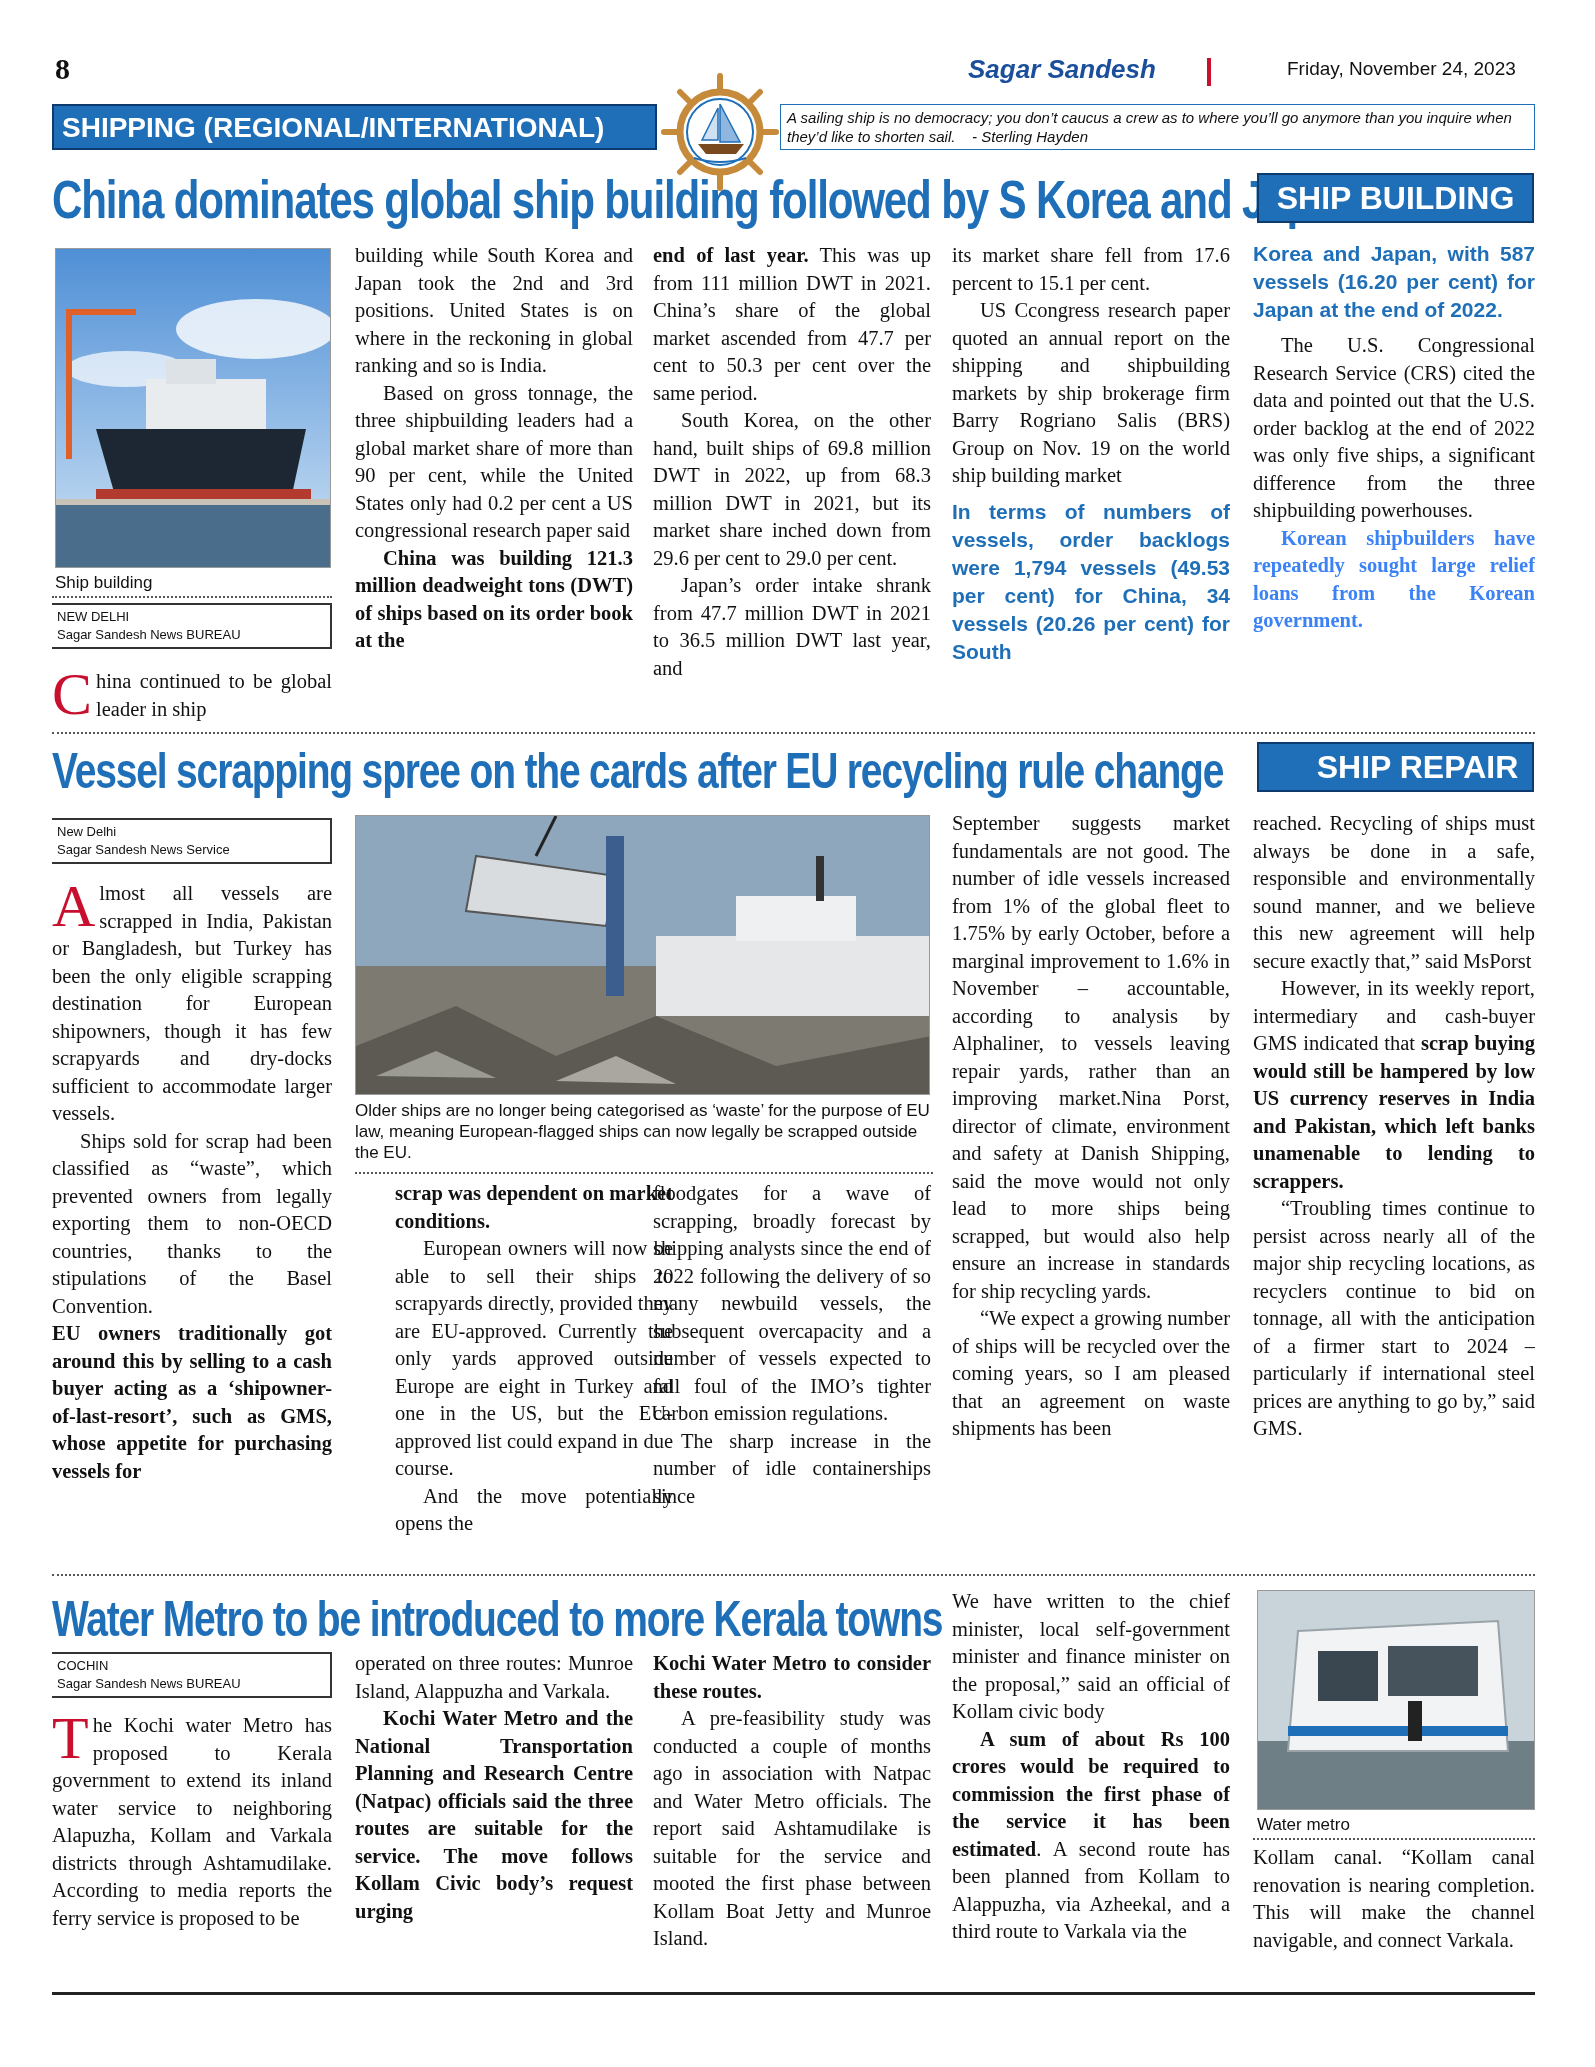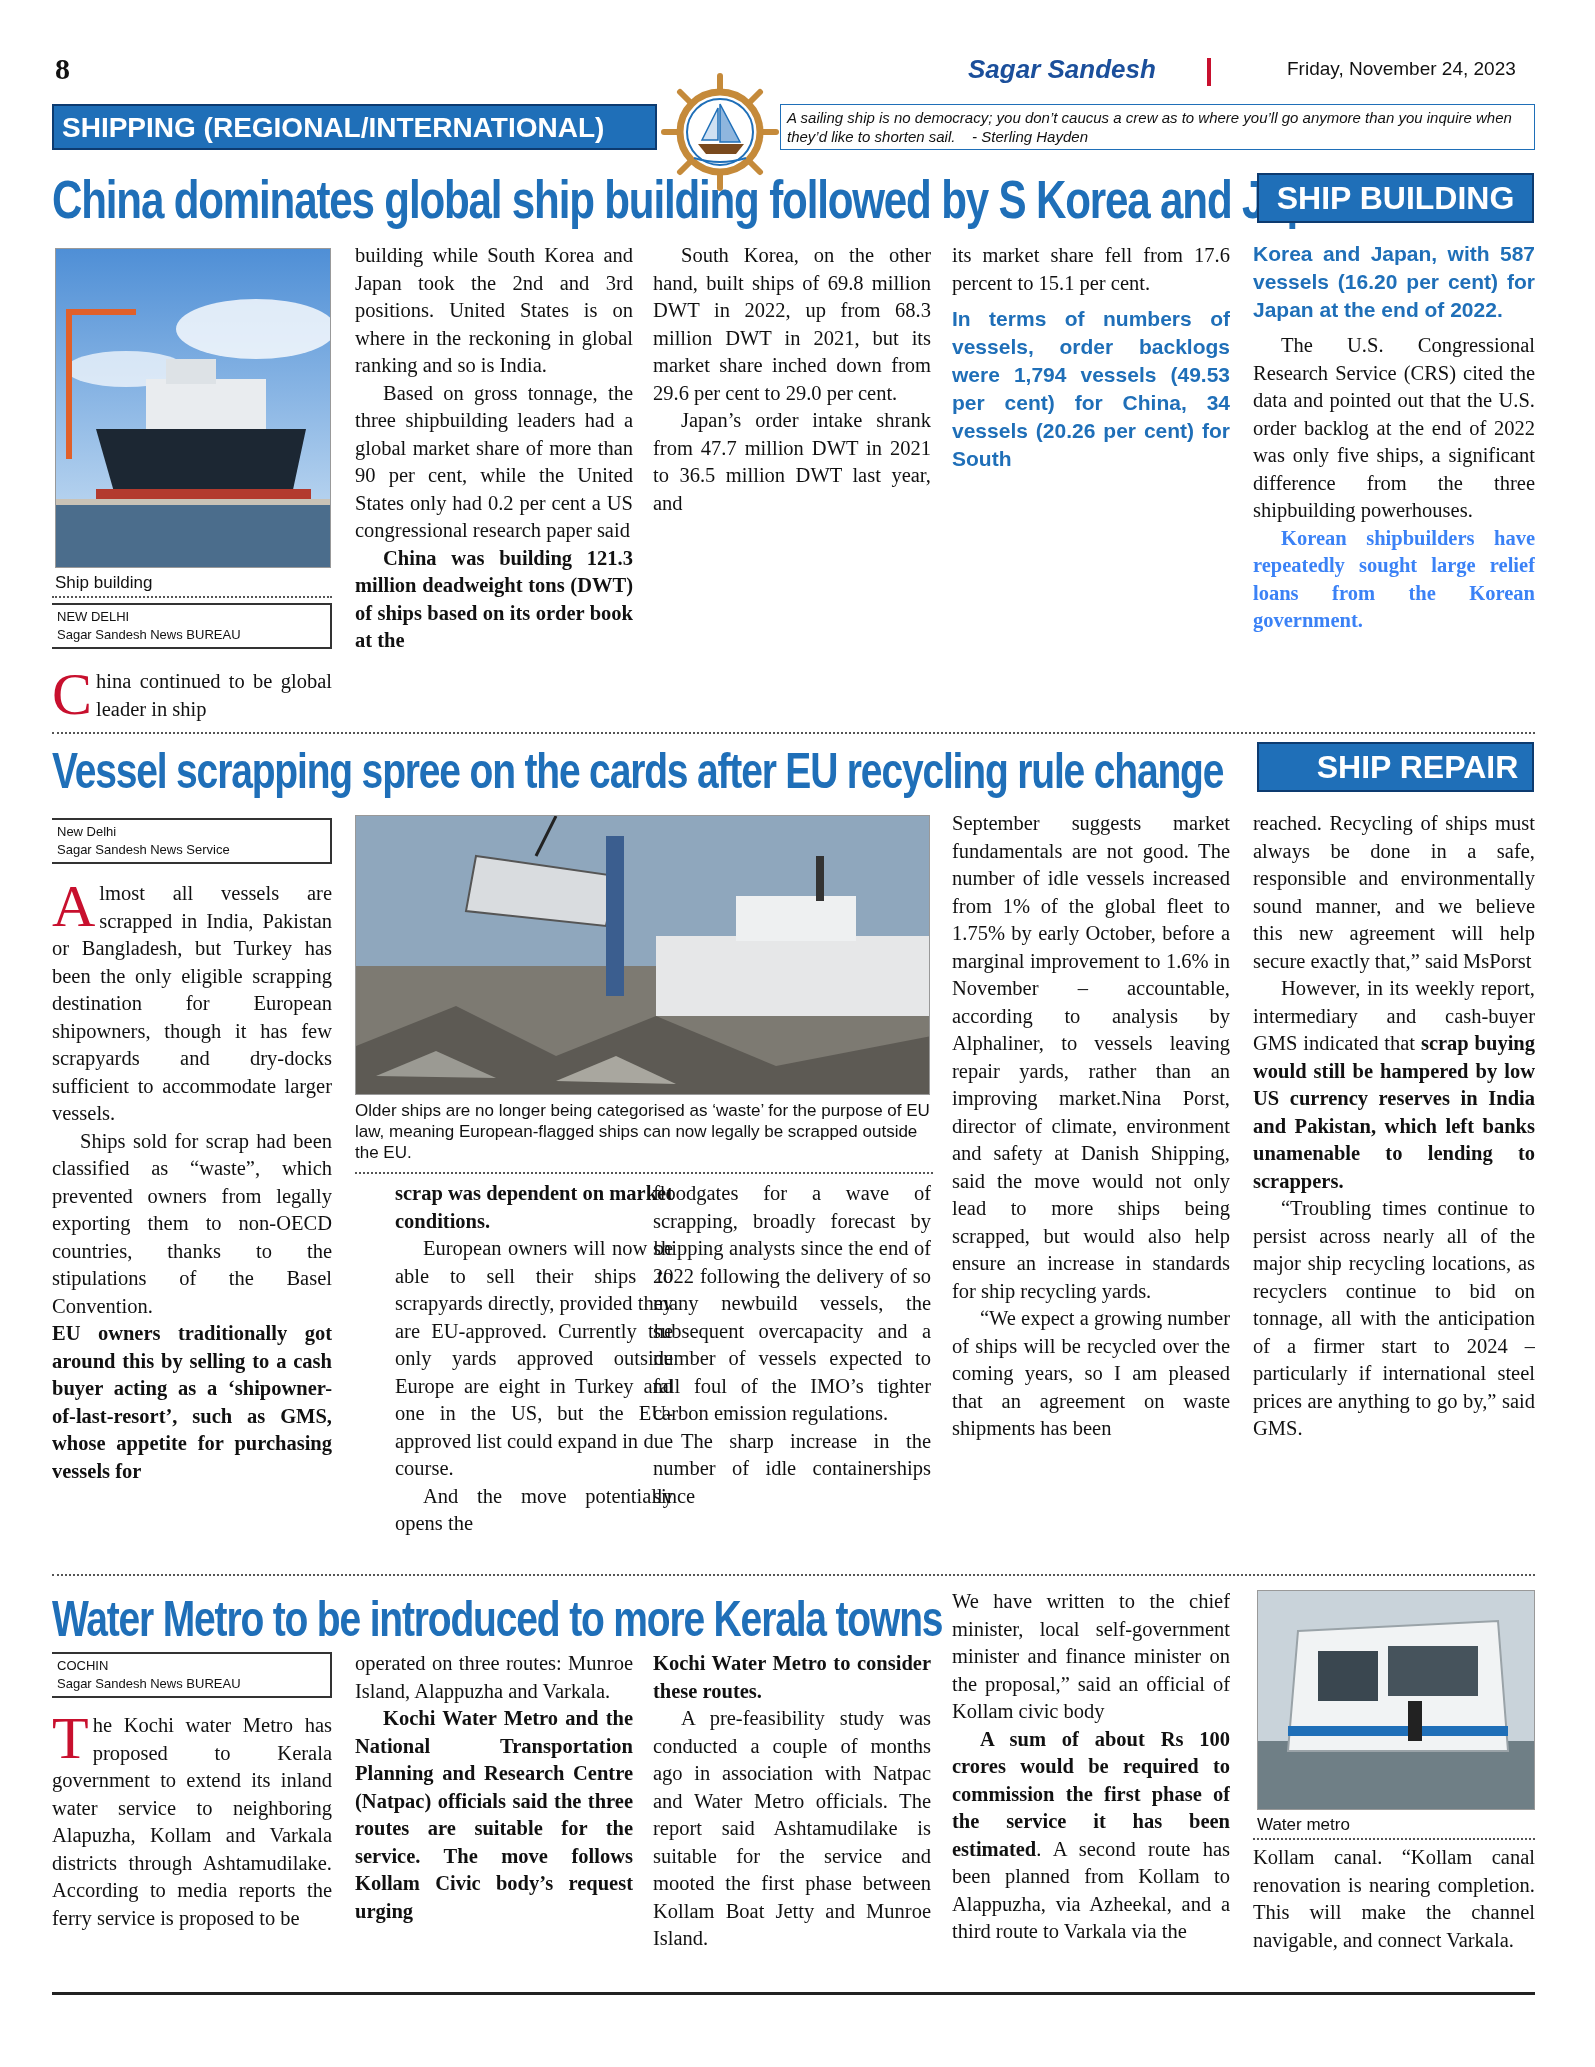--- a/index.html
+++ b/index.html
@@ -93,25 +93,27 @@
 <div class="abs col" style="left:52px;top:668px;width:280px;height:60px;">
   <span class="dropcap">C</span><span>hina continued to be global leader in ship</span>
 </div>
 
 <div class="abs col" style="left:355px;top:242px;width:278px;height:486px;">
   <p class="noind">building while South Korea and Japan took the 2nd and 3rd positions. United States is on where in the reckoning in global ranking and so is India.</p>
   <p>Based on gross tonnage, the three shipbuilding leaders had a global market share of more than 90 per cent, while the United States only had 0.2 per cent a US congressional research paper said</p>
   <p><b>China was building 121.3 million deadweight tons (DWT) of ships based on its order book at the</b></p>
 </div>
 <div class="abs col" style="left:653px;top:242px;width:278px;height:486px;">
+  <p class="noind"><b>end of last year.</b><span> This was up from 111 million DWT in 2021. China’s share of the global market ascended from 47.7 per cent to 50.3 per cent over the same period.</span></p>
   <p>South Korea, on the other hand, built ships of 69.8 million DWT in 2022, up from 68.3 million DWT in 2021, but its market share inched down from 29.6 per cent to 29.0 per cent.</p>
   <p>Japan’s order intake shrank from 47.7 million DWT in 2021 to 36.5 million DWT last year, and</p>
 </div>
 <div class="abs col" style="left:952px;top:242px;width:278px;height:486px;">
   <p class="noind">its market share fell from 17.6 percent to 15.1 per cent.</p>
+  <p>US Ccongress research paper quoted an annual report on the shipping and shipbuilding markets by ship brokerage firm Barry Rogriano Salis (BRS) Group on Nov. 19 on the world ship building market</p>
   <div class="pull" style="margin-top:8px;">In terms of numbers of vessels, order backlogs were 1,794 vessels (49.53 per cent) for China, 34 vessels (20.26 per cent) for South</div>
 </div>
 <div class="abs col" style="left:1253px;top:240px;width:282px;height:488px;">
   <div class="pull">Korea and Japan, with 587 vessels (16.20 per cent) for Japan at the end of 2022.</div>
   <p style="margin-top:8px;">The U.S. Congressional Research Service (CRS) cited the data and pointed out that the U.S. order backlog at the end of 2022 was only five ships, a significant difference from the three shipbuilding powerhouses.</p>
   <p style="color:#3b82f6;"><b>Korean shipbuilders have repeatedly sought large relief loans from the Korean government.</b></p>
 </div>
 <div class="abs dotline" style="left:52px;top:732px;width:1483px;"></div>
 
 <div class="abs headline h2">Vessel scrapping spree on the cards after EU recycling rule change</div>

